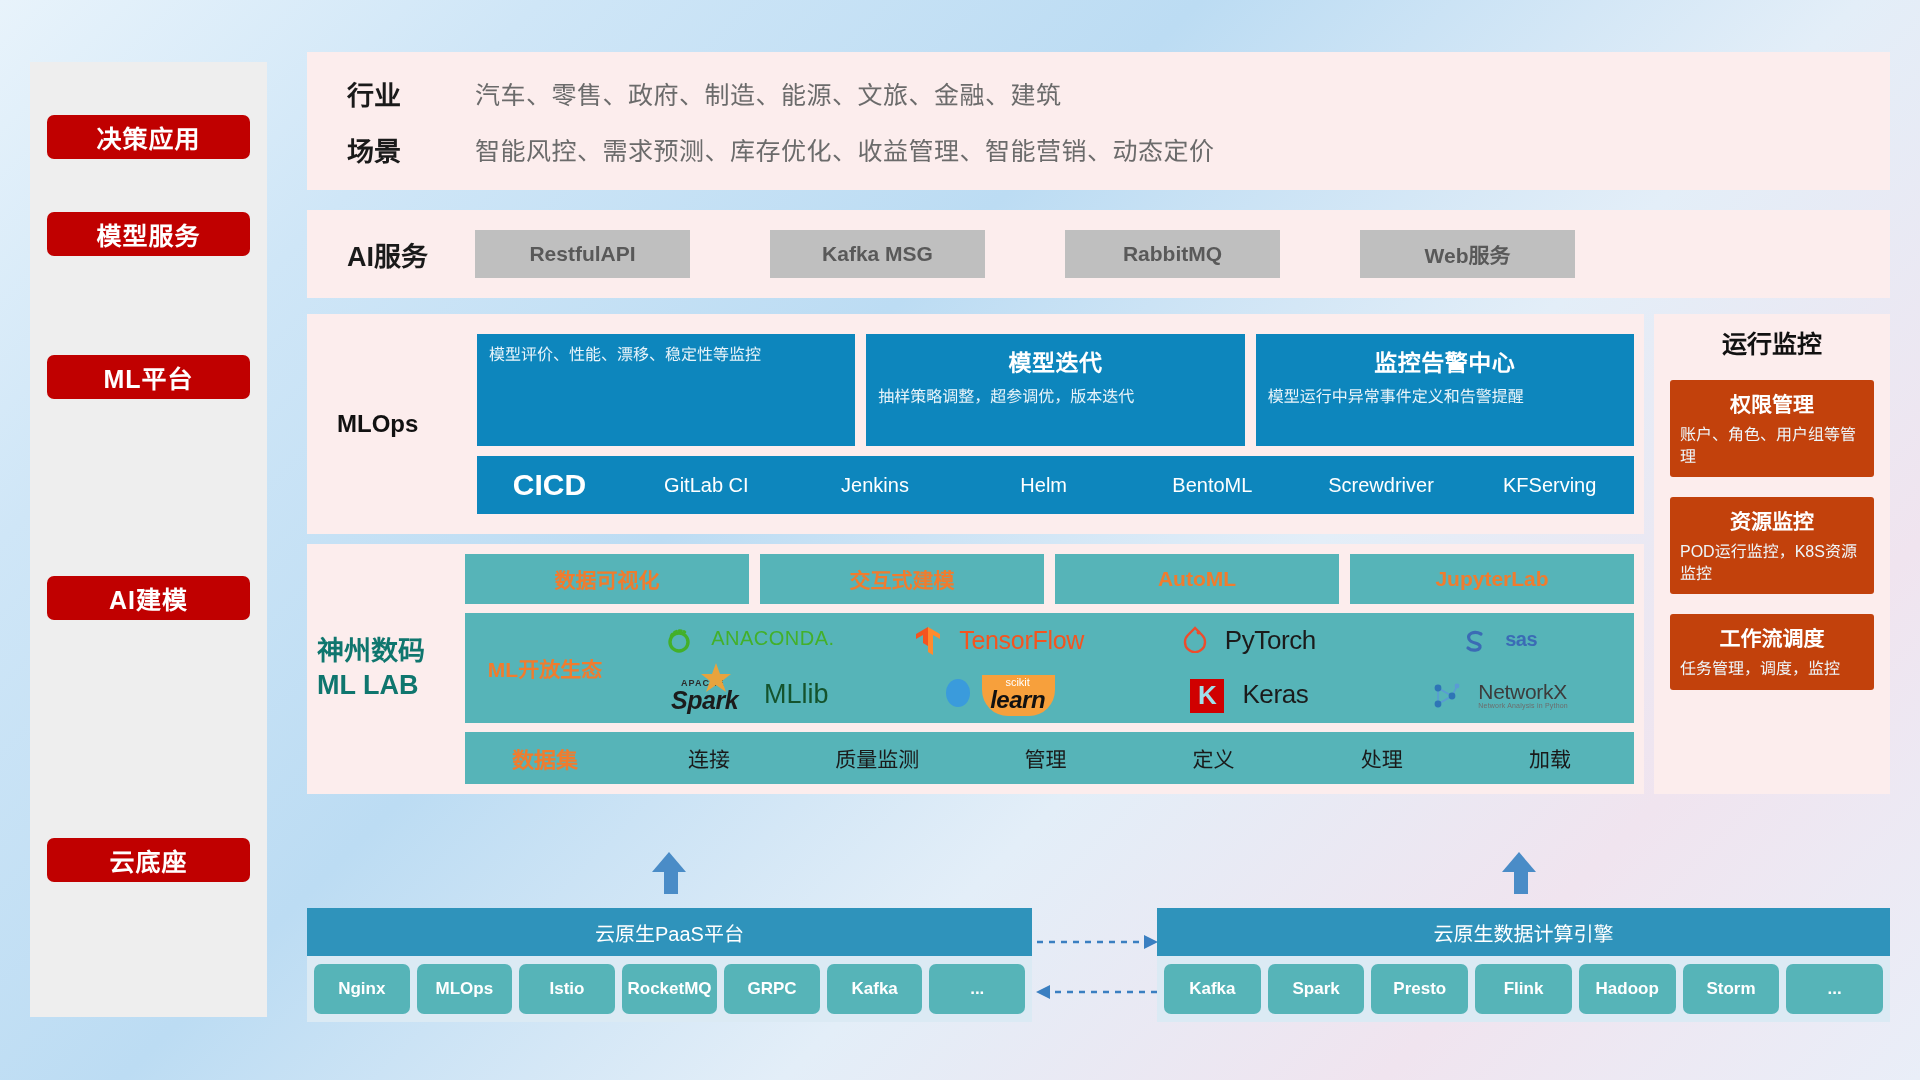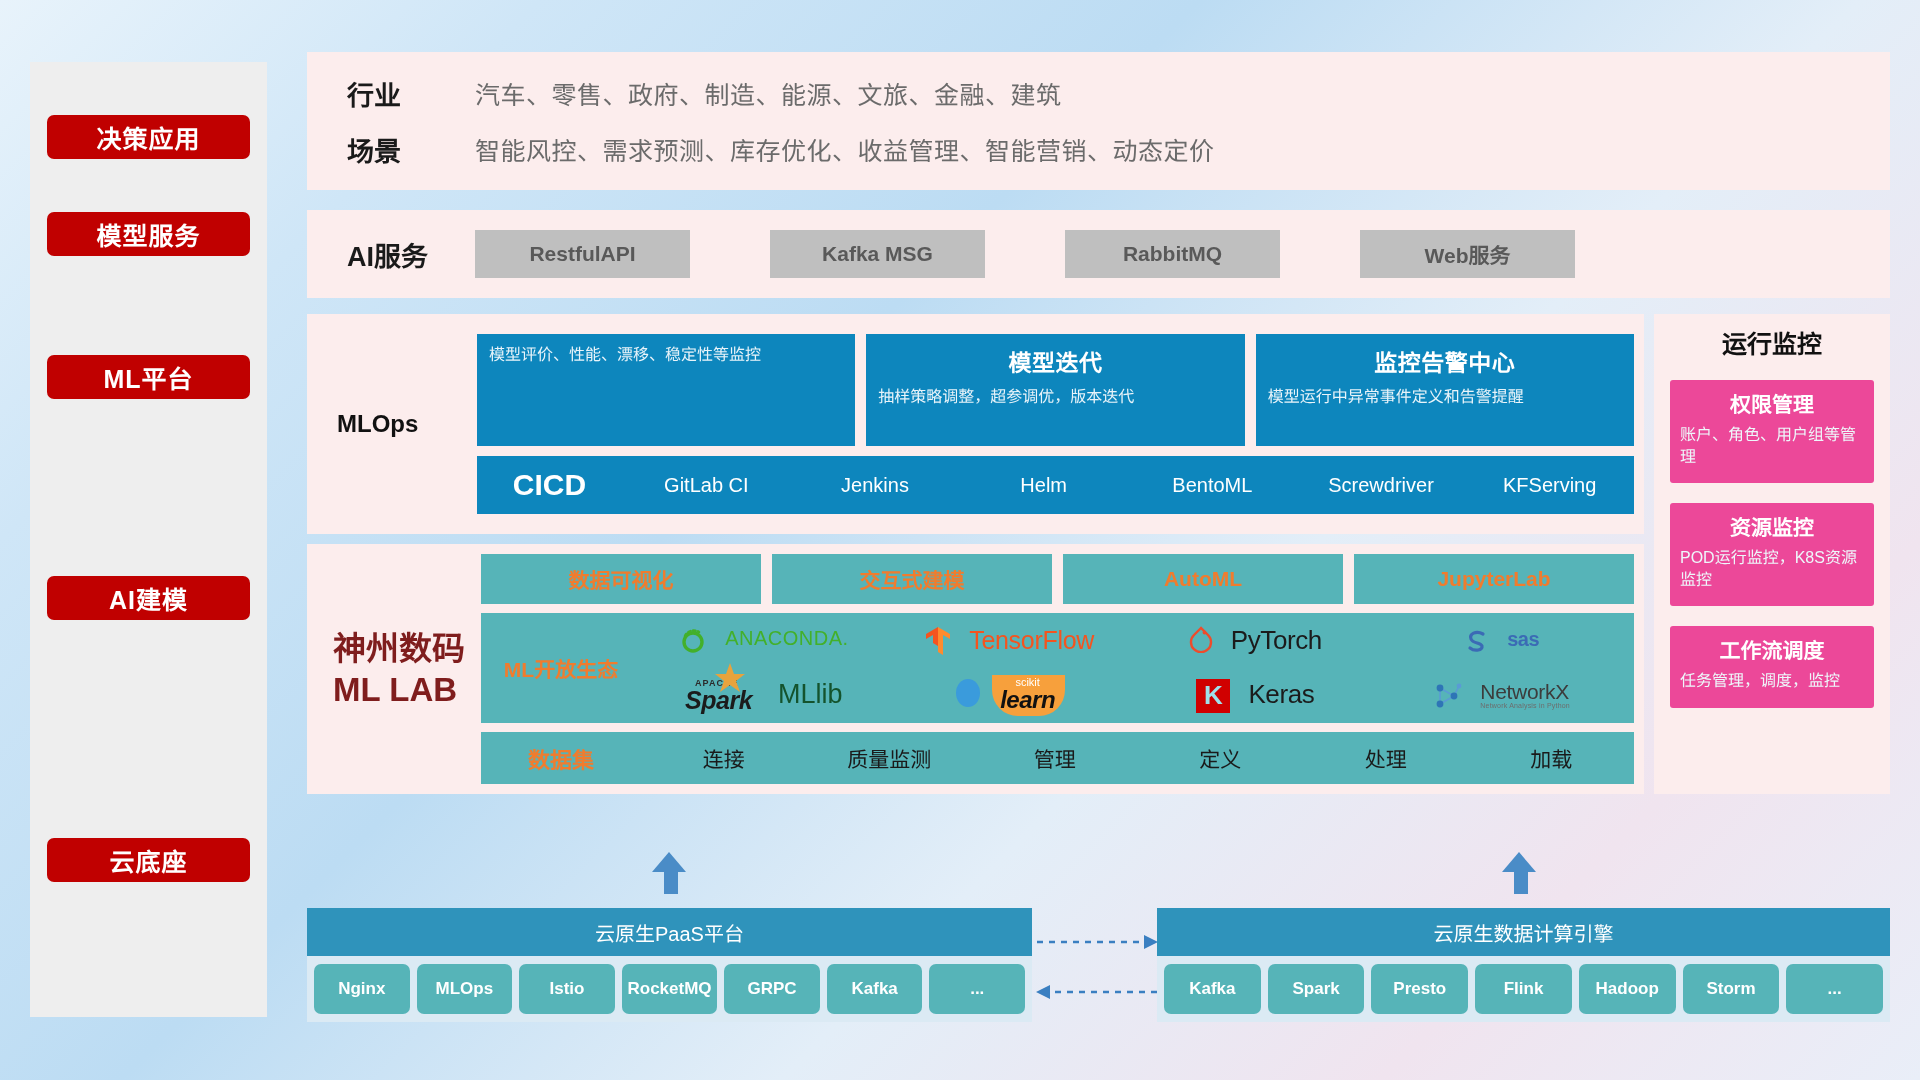--- a/index.html
+++ b/index.html
@@ -120,22 +120,22 @@
     word-break: break-word;
     max-height: 58px;
   }
 
   
   #band-lab {
     top: 492px; width: 1337px; height: 250px;
     display: flex; align-items: center;
   }
   #lab-label {
-    margin-left: 26px; width: 148px; flex: none;
-    font-size: 33px; font-weight: bold; color: #7f1d1d;
+    margin-left: 10px; width: 148px; flex: none;
+    font-size: 27px; font-weight: bold; color: #0f766e;
     line-height: 1.25;
   }
   #lab-right { flex: 1; margin-right: 10px; }
   #lab-tools { display: flex; gap: 11px; }
   .lab-tool {
     flex: 1; height: 50px;
     background: #56b4b8;
     display: flex; align-items: center; justify-content: center;
     color: #f07c2e; font-size: 21px; font-weight: bold;
   }
@@ -172,23 +172,23 @@
     left: 1347px; top: 262px;
     width: 236px; height: 480px;
     background: #fceded;
     padding: 10px 16px;
   }
   #monitor-title {
     text-align: center; font-size: 25px; font-weight: bold;
     color: #111; margin-bottom: 14px;
   }
   .monitor-card {
-    background: #ec4899;
+    background: #c2410c;
     border-radius: 3px;
-    padding: 8px 10px 16px 10px;
+    padding: 8px 10px 10px 10px;
     margin-bottom: 17px;
     color: #ffffff;
     margin-top: 20px;
   }
   .monitor-card h4 {
     text-align: center; font-size: 21px; font-weight: bold;
     margin-bottom: 6px;
   }
   .monitor-card p {
     font-size: 16px; line-height: 1.35; color: #eef7fb; font-weight: normal;

